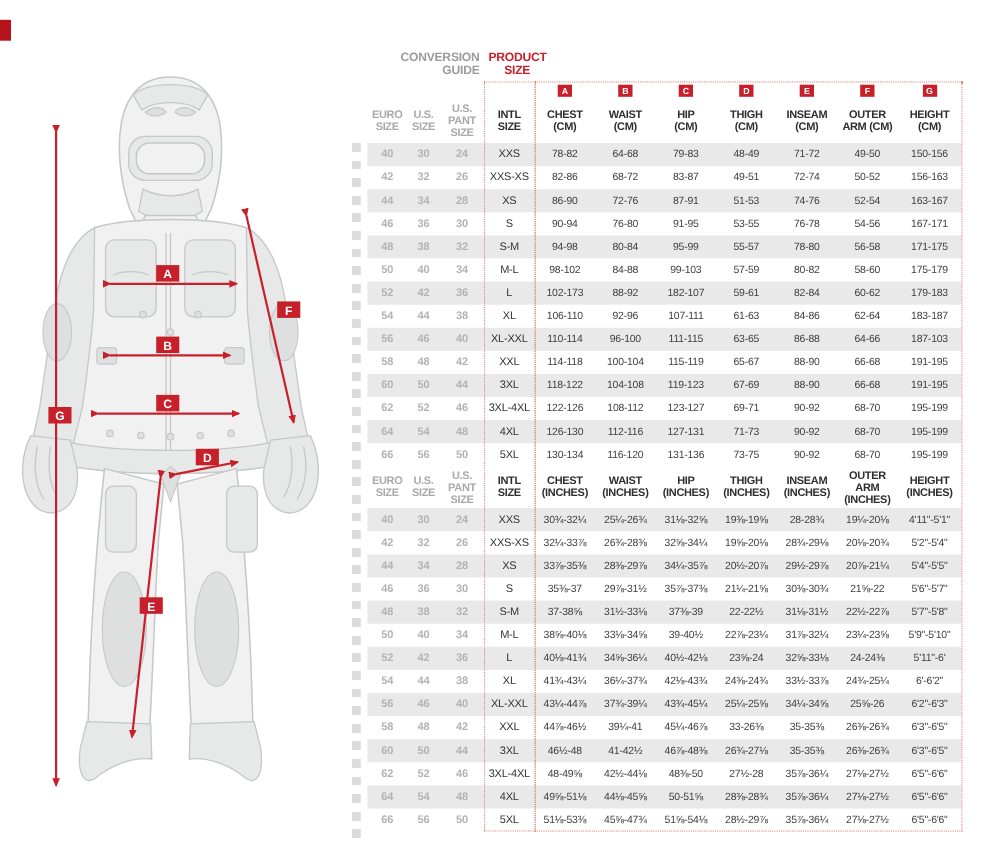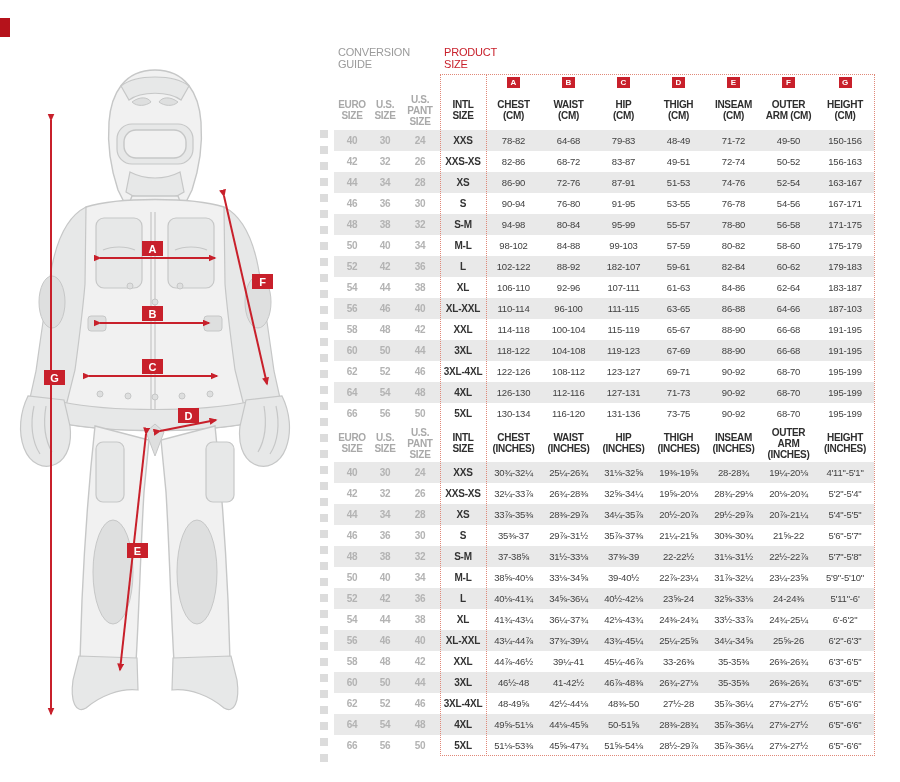--- a/index.html
+++ b/index.html
@@ -26,35 +26,35 @@
   .badge-txt{fill:#fff;font:bold 11px "Liberation Sans",sans-serif;text-anchor:middle;}
 
   
   .dash-strip{position:absolute;left:320px;top:130px;width:8px;height:632px;
     background:repeating-linear-gradient(to bottom,#dcdcdc 0 8px,#ffffff 8px 16px);}
 
   
   .tables{position:absolute;left:326px;top:42px;width:554px;padding-left:8px;padding-right:6px;
     --cols:36px 30px 40px 46px 55px 55px 55px 55px 55px 55px 58px;}
   .hdr-row1{display:grid;grid-template-columns:106px 46px 388px;height:32px;align-items:center;}
-  .lbl{font-size:11px;font-weight:normal;line-height:12px;text-align:left;letter-spacing:-0.2px;}
+  .lbl{font-size:11px;font-weight:bold;line-height:12px;text-align:right;letter-spacing:-0.2px;}
   .lbl.gray{color:#9b9b9b;}
   .lbl.red{color:var(--accent-red);}
   .hdr-row1 .lbl{padding:0 4px;}
   .badge-row{display:grid;grid-template-columns:var(--cols);height:16px;align-items:center;}
   .badge{width:13px;height:11px;background:var(--accent-red);color:#fff;font-size:8px;font-weight:bold;
     display:flex;align-items:center;justify-content:center;margin:0 auto;}
   .colhead{display:grid;grid-template-columns:var(--cols);height:40px;align-items:center;}
   .ch{font-size:10px;font-weight:bold;line-height:11px;text-align:center;color:#2e2e2e;letter-spacing:-0.3px;white-space:pre-line;}
   .ch.gray{color:#a9a9a9;}
   .rows .row{display:grid;grid-template-columns:var(--cols);height:21px;align-items:center;}
   .rows .row:nth-child(odd){background:var(--stripe);}
   .cell{font-size:10px;text-align:center;letter-spacing:-0.2px;color:var(--dark);}
   .cell.size{color:var(--muted);font-weight:bold;}
-  .cell.intl{color:#333;font-weight:bold;}
+  .cell.intl{color:#333;font-weight:normal;}
   .cell.val{font-size:9.5px;}
   #tbl-in .colhead{height:38px;}
 
   
   .box{position:absolute;border:1px dotted var(--dotted);pointer-events:none;}
   .box-intl{left:114px;top:32px;width:47px;height:682px;}
   .box-meas{left:160px;top:32px;width:389px;height:682px;}
 </style>
 </head>
 <body>
@@ -293,21 +293,21 @@
             <div class="cell val">57-59</div>
             <div class="cell val">80-82</div>
             <div class="cell val">58-60</div>
             <div class="cell val">175-179</div>
           </div>
           <div class="row">
             <div class="cell size">52</div>
             <div class="cell size">42</div>
             <div class="cell size">36</div>
             <div class="cell intl">L</div>
-            <div class="cell val">102-122</div>
+            <div class="cell val">102-173</div>
             <div class="cell val">88-92</div>
             <div class="cell val">182-107</div>
             <div class="cell val">59-61</div>
             <div class="cell val">82-84</div>
             <div class="cell val">60-62</div>
             <div class="cell val">179-183</div>
           </div>
           <div class="row">
             <div class="cell size">54</div>
             <div class="cell size">44</div>

